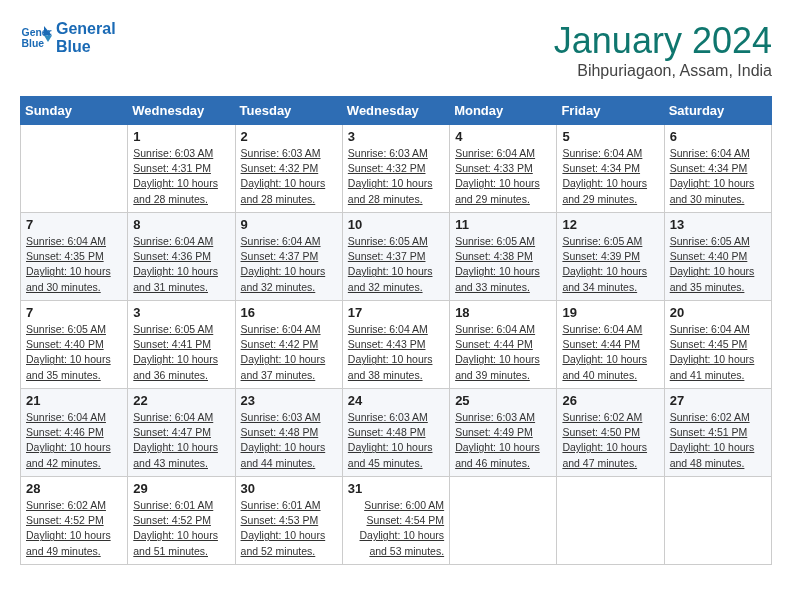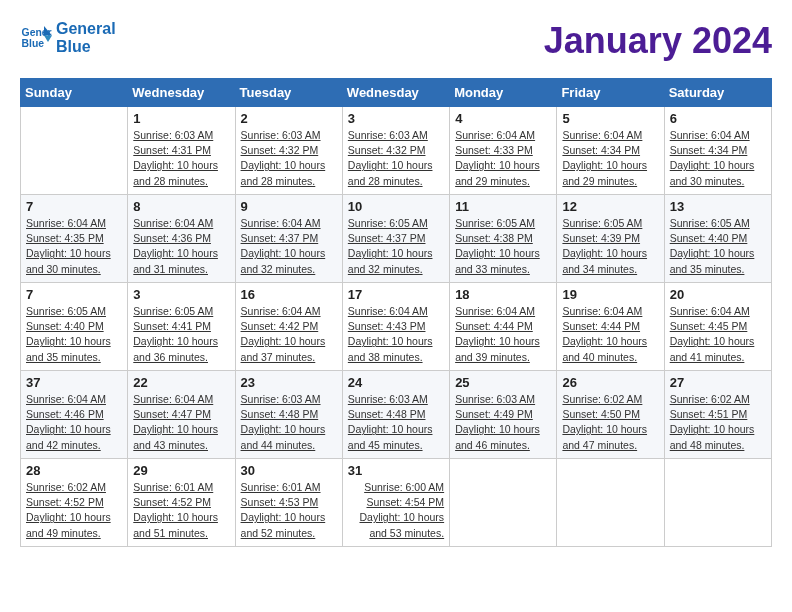--- a/index.html
+++ b/index.html
@@ -23,22 +23,22 @@
     }
     .logo-icon {
       width: 32px;
       height: 28px;
     }
     .title-block {
       text-align: right;
     }
     .month-title {
       font-size: 36px;
-      font-weight: bold;
-      color: #4c1d95;
+      font-weight: normal;
+      color: #0f766e;
       margin-left: 12px;
     }
     .subtitle {
       font-size: 16px;
       color: #444;
     }
     table {
       width: 100%;
       border-collapse: collapse;
       table-layout: fixed;
@@ -89,20 +89,21 @@
       <polygon points="30,2 40,14 30,14" fill="#1a6ab5"></polygon>
       <polygon points="30,14 40,14 35,22" fill="#2e8bc0"></polygon>
     </svg>
     <div style="display:flex;flex-direction:column;line-height:1.15">
       <span style="font-size:16px;font-weight:bold;color:#1a6ab5">General</span>
       <span style="font-size:16px;font-weight:bold;color:#1a6ab5">Blue</span>
     </div>
   </div>
   <div class="title-block">
     <div class="month-title">January 2024</div>
+    <div class="subtitle">Bihpuriagaon, Assam, India</div>
   </div>
 </div>
 
 <table>
   <thead>
     <tr>
     <th>Sunday</th>
         <th>Wednesday</th>
         <th>Tuesday</th>
         <th>Wednesday</th>
@@ -254,21 +255,21 @@
         <td>
           <span class="day-number">20</span>
           <div class="day-info" style="white-space: pre-line;">Sunrise: 6:04 AM
 Sunset: 4:45 PM
 Daylight: 10 hours
 and 41 minutes.</div>
         </td>
       </tr>
       <tr>
         <td>
-          <span class="day-number">37</span>
+          <span class="day-number">21</span>
           <div class="day-info" style="white-space: pre-line;">Sunrise: 6:04 AM
 Sunset: 4:46 PM
 Daylight: 10 hours
 and 42 minutes.</div>
         </td>
         <td>
           <span class="day-number">22</span>
           <div class="day-info" style="white-space: pre-line;">Sunrise: 6:04 AM
 Sunset: 4:47 PM
 Daylight: 10 hours

